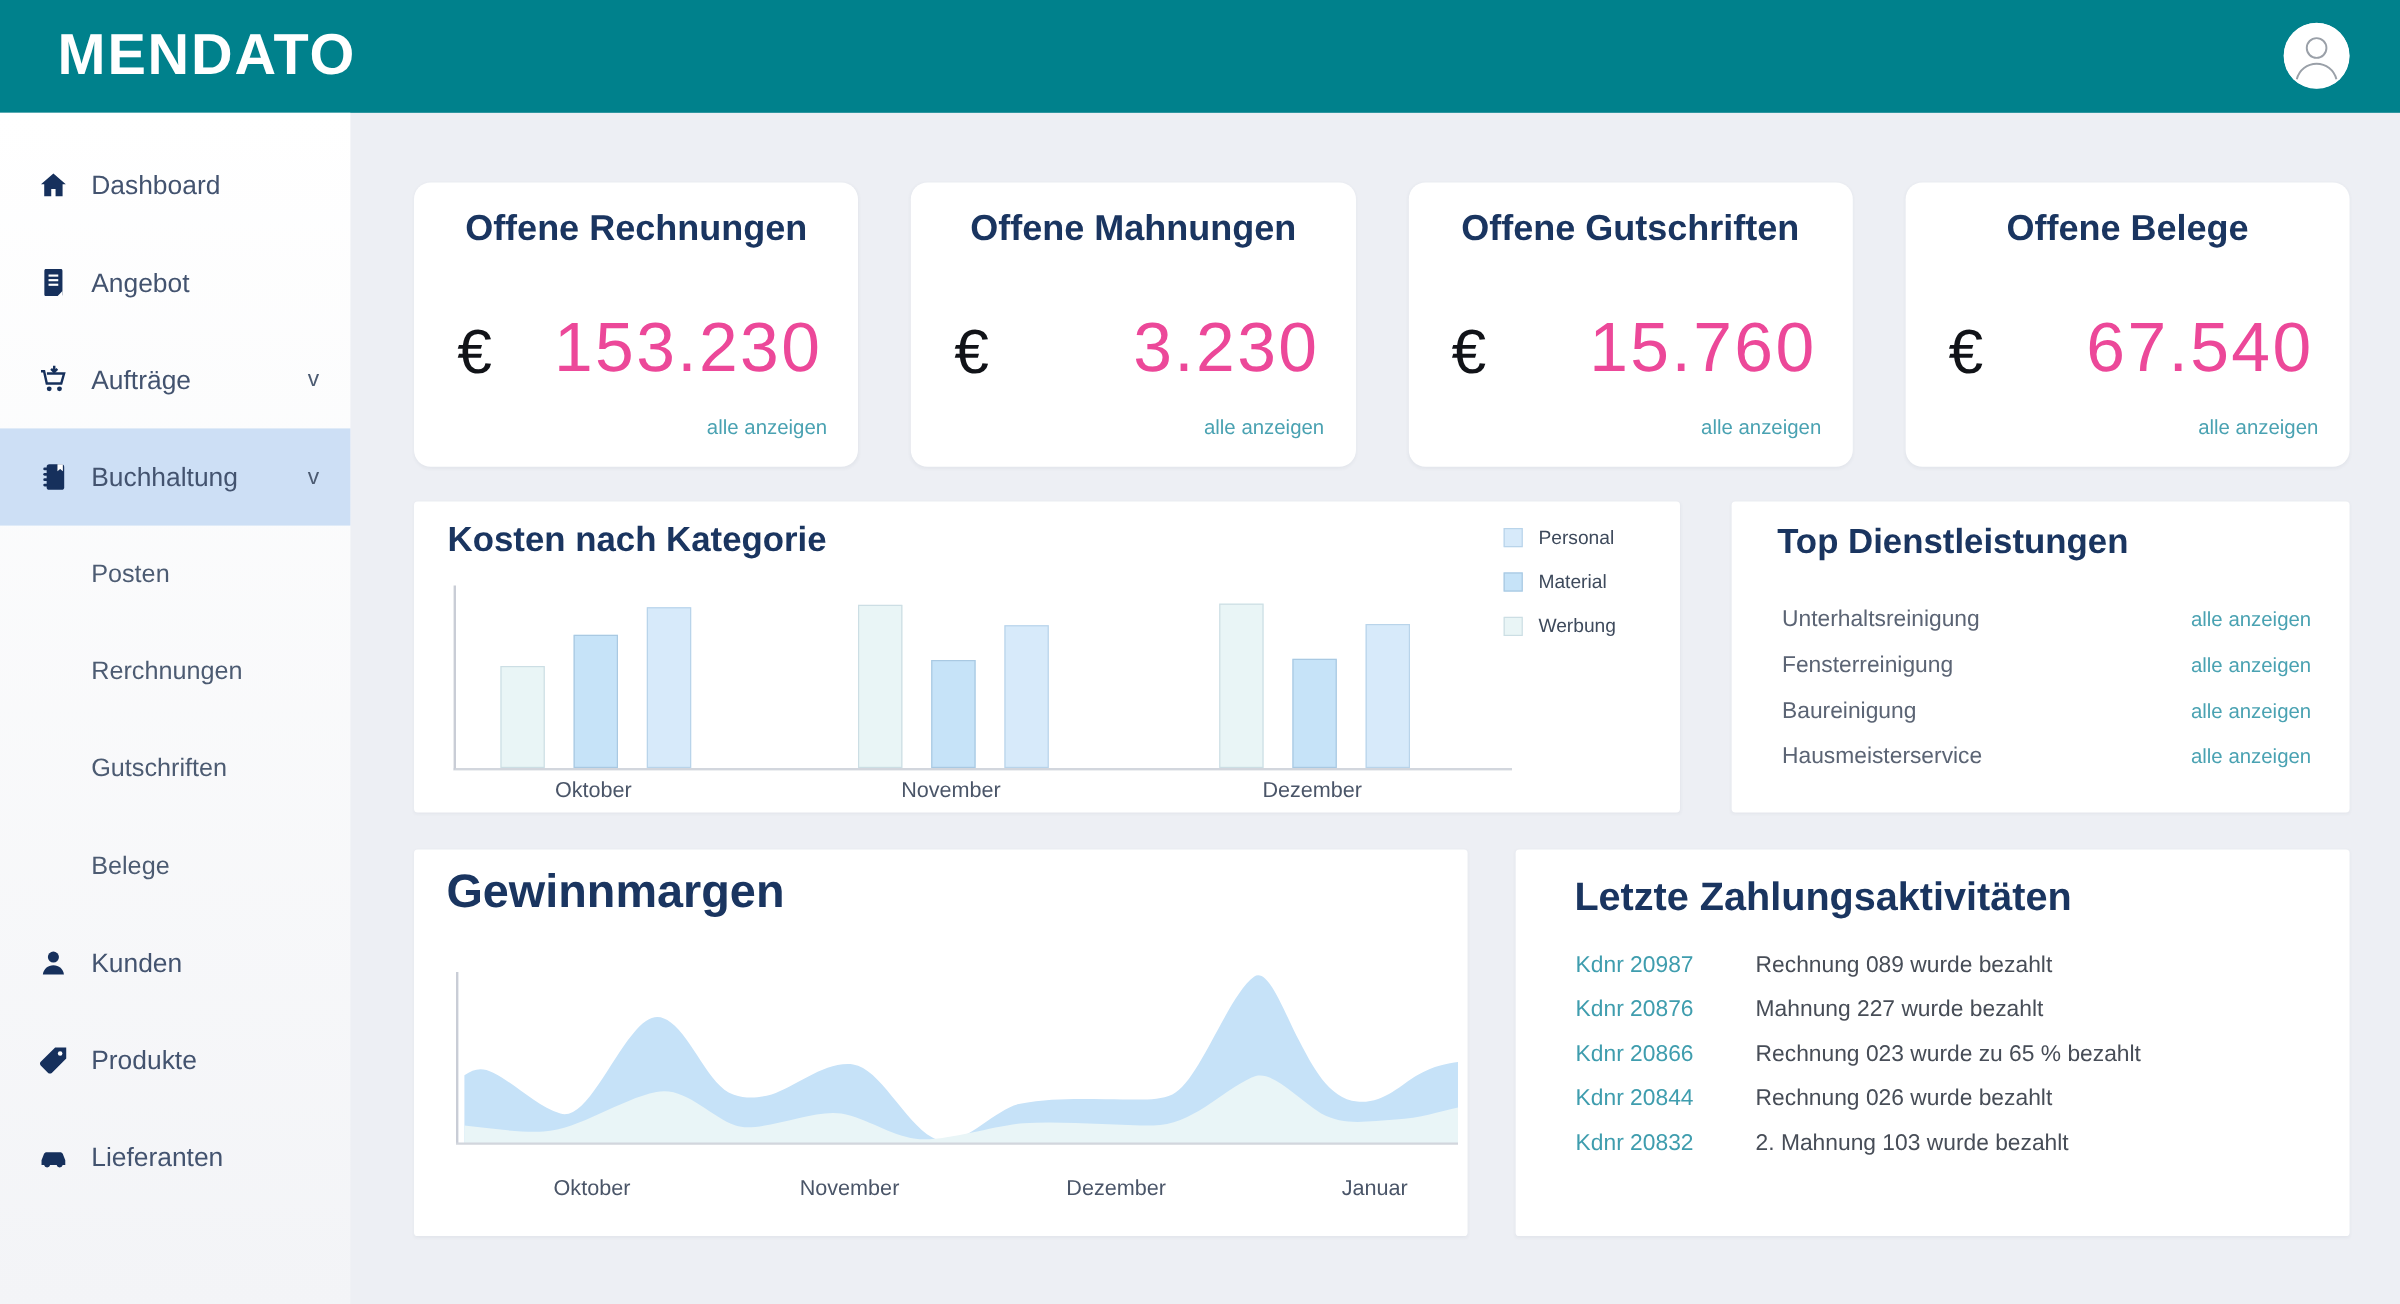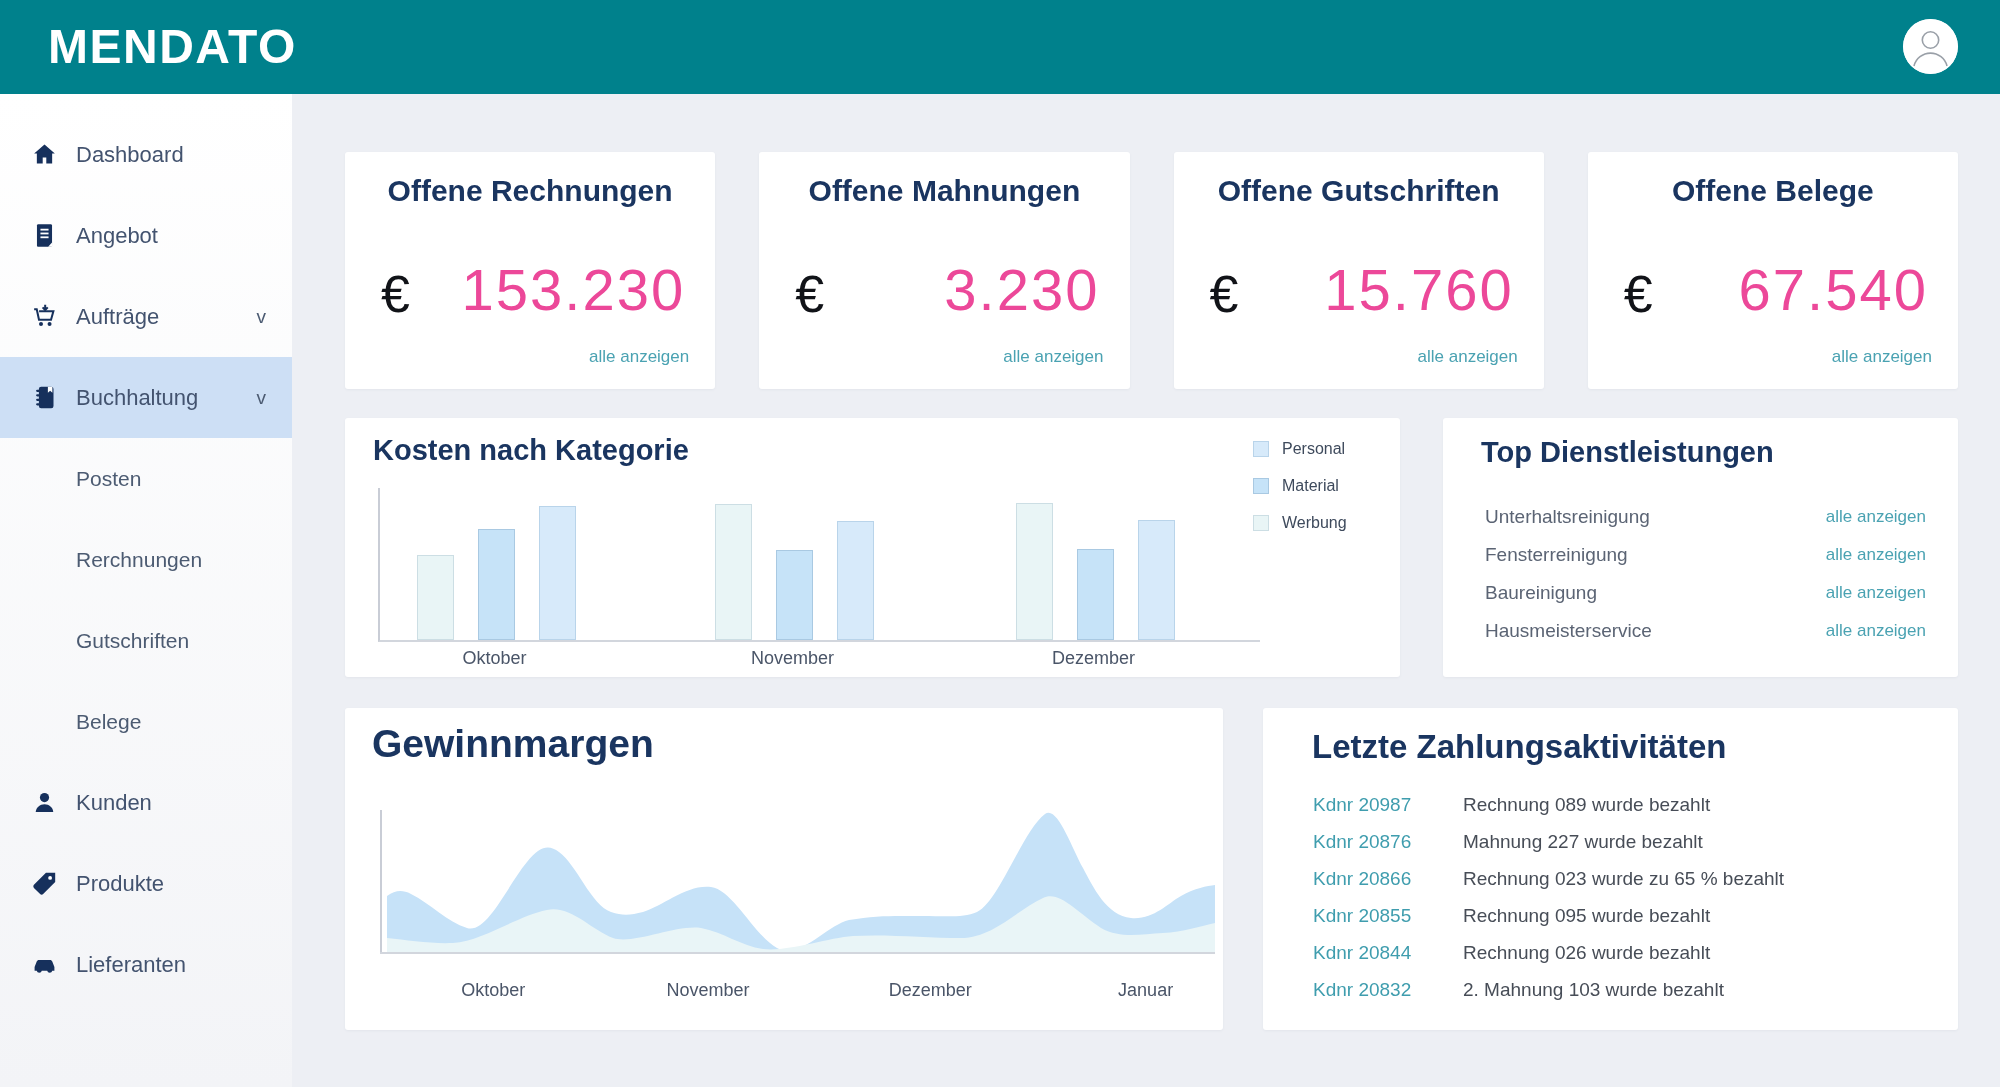--- a/index.html
+++ b/index.html
@@ -25,39 +25,39 @@
   .nav-chev{margin-left:auto;margin-right:26px;font-size:19px;color:#4c5b72;}
   .nav-sub{height:81px;display:flex;align-items:center;padding-left:76px;box-sizing:border-box;
            color:#4c5b72;font-size:21px;cursor:pointer;}
 
   
   .card{position:absolute;background:#ffffff;border-radius:3px;box-shadow:0 1px 3px rgba(40,50,70,.05);}
   .sec-title{position:absolute;color:#1a3560;font-weight:700;}
 
   
   .stat-row{position:absolute;left:345px;top:152px;width:1613px;height:237px;display:flex;gap:44px;}
-  .stat-card{position:relative;flex:1;background:#fff;border-radius:3px;box-shadow:0 1px 3px rgba(40,50,70,.05);}
+  .stat-card{position:relative;flex:1;background:#fff;border-radius:14px;box-shadow:0 1px 3px rgba(40,50,70,.05);}
   .sc-title{position:absolute;left:0;right:0;top:22px;text-align:center;
             color:#1a3560;font-size:30px;font-weight:700;}
   .sc-cur{position:absolute;left:36px;top:112px;font-size:52px;color:#111318;font-weight:300;}
   .sc-val{position:absolute;right:30px;top:104px;font-size:58px;color:#ec4899;
           font-weight:300;letter-spacing:2px;}
   .sc-link{position:absolute;right:26px;bottom:22px;font-size:17px;color:#4aa2b2;cursor:pointer;}
 
   
   #bar-card{left:345px;top:418px;width:1055px;height:259px;}
   #bar-title{left:28px;top:16px;font-size:29px;}
   #bar-plot{position:absolute;left:33px;top:70px;width:880px;height:152px;
             border-left:2px solid #c9cdd6;border-bottom:2px solid #d2d6dd;box-sizing:content-box;}
   .bar-group{position:absolute;bottom:0;display:flex;align-items:flex-end;gap:24px;}
   .bar{width:37px;box-sizing:border-box;border-style:solid;border-width:1.5px;}
   .bar-labels{position:absolute;left:33px;top:230px;width:880px;height:22px;}
   .bar-label{position:absolute;text-align:center;font-size:18px;color:#4a5568;}
   #bar-legend{position:absolute;left:908px;top:22px;}
-  .leg-row{display:flex;align-items:center;margin-bottom:20px;height:17px;}
+  .leg-row{display:flex;align-items:flex-start;margin-bottom:20px;height:17px;}
   .leg-sq{width:16px;height:16px;box-sizing:border-box;border:1px solid;margin-right:13px;}
   .leg-lab{font-size:16px;color:#3e4a5c;}
 
   
   #svc-card{left:1443px;top:418px;width:515px;height:259px;}
   #svc-title{left:38px;top:18px;font-size:29px;}
   #svc-rows{position:absolute;left:42px;right:32px;top:80px;}
   .svc-row{height:38px;display:flex;align-items:center;justify-content:space-between;}
   .svc-name{font-size:19px;color:#5b6474;}
   .svc-link{font-size:17px;color:#4aa2b2;cursor:pointer;}
@@ -293,24 +293,20 @@
         </div>
         <div class="pay-row">
           <span class="pay-kdnr">Kdnr 20876</span>
           <span class="pay-text">Mahnung 227 wurde bezahlt</span>
         </div>
         <div class="pay-row">
           <span class="pay-kdnr">Kdnr 20866</span>
           <span class="pay-text">Rechnung 023 wurde zu 65 % bezahlt</span>
         </div>
         <div class="pay-row">
-          <span class="pay-kdnr">Kdnr 20855</span>
-          <span class="pay-text">Rechnung 095 wurde bezahlt</span>
-        </div>
-        <div class="pay-row">
           <span class="pay-kdnr">Kdnr 20844</span>
           <span class="pay-text">Rechnung 026 wurde bezahlt</span>
         </div>
         <div class="pay-row">
           <span class="pay-kdnr">Kdnr 20832</span>
           <span class="pay-text">2. Mahnung 103 wurde bezahlt</span>
         </div>
       </div>
   </div>
 

